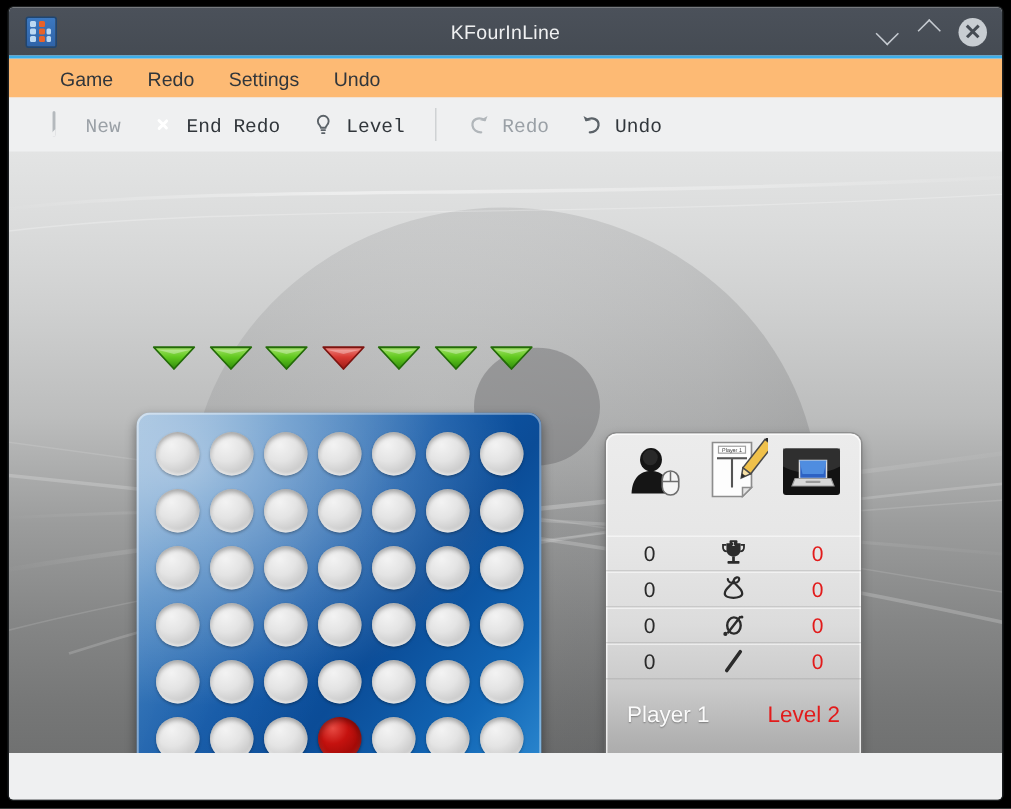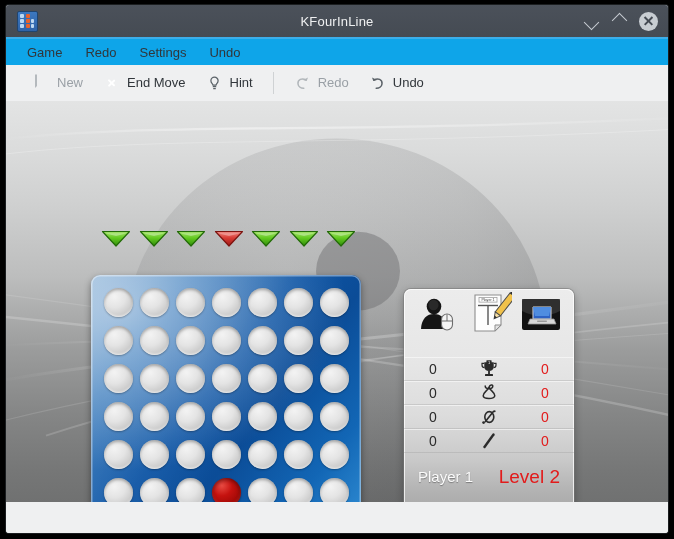--- a/index.html
+++ b/index.html
@@ -104,24 +104,24 @@
     width: 11px; height: 1.8px;
     background: #454b53;
   }
   #close-btn::before { transform: rotate(45deg); }
   #close-btn::after  { transform: rotate(-45deg); }
 
   
   #menubar {
     flex: 0 0 26px;
     height: 26px;
-    background: #0ea5e9;
-    display: flex;
-    align-items: center;
-    padding-left: 12px;
+    background: #fdba74;
+    display: flex;
+    align-items: center;
+    padding-left: 25px;
     gap: 5px;
   }
   .menu-item {
     font-size: 13px;
     color: #31363b;
     padding: 3px 9px;
     border-radius: 2px;
     cursor: default;
   }
 
@@ -130,28 +130,29 @@
     flex: 0 0 36px;
     height: 36px;
     background: #eff0f1;
     display: flex;
     align-items: center;
     padding-left: 19px;
     gap: 4px;
   }
   .tb-btn {
     display: flex;
-    align-items: flex-start;
+    align-items: flex-end;
     gap: 7px;
     padding: 4px 8px;
     border-radius: 2px;
     font-size: 13px;
     color: #31363b;
     cursor: default;
     white-space: nowrap;
+    font-family: Liberation Mono, monospace;
   }
   .tb-btn.disabled { color: #9aa0a6; }
   .tb-ico {
     width: 17px; height: 17px;
     position: relative;
     flex: 0 0 17px;
   }
   .tb-sep {
     width: 1px;
     height: 22px;
@@ -349,21 +350,21 @@
     padding: 0 14px 8px 14px;
     box-sizing: border-box;
   }
   #sp-player {
     color: #fbfbfb;
     font-size: 15px;
     text-shadow: 0 1px 1px rgba(0,0,0,.35);
   }
   #sp-level {
     color: #e21b1b;
-    font-size: 19px;
+    font-size: 15px;
   }
 
   
   #statusbar {
     flex: 0 0 31px;
     height: 31px;
     background: #eff0f1;
   }
 </style>
 </head>
@@ -409,32 +410,32 @@
       <span class="tb-ico">
         <span class="ico-new"></span>
       </span>
       <span>New</span>
     </div>
 
     <div class="tb-btn">
       <span class="tb-ico">
         <span class="ico-endgame"></span>
       </span>
-      <span>End Move</span>
+      <span>End Redo</span>
     </div>
 
     <div class="tb-btn">
       <span class="tb-ico">
         <svg class="ico-hint" viewBox="0 0 17 17">
           <path d="M8.5 2.2c-2.0 0-3.6 1.6-3.6 3.6 0 1.4 .7 2.2 1.3 2.9 .4 .5 .7 .9 .8 1.5h3c .1-.6 .4-1.0 .8-1.5 .6-.7 1.3-1.5 1.3-2.9 0-2.0-1.6-3.6-3.6-3.6z" fill="none" stroke="#5b6268" stroke-width="1.25"></path>
           <rect x="6.7" y="11.1" width="3.6" height="1.15" rx=".5" fill="#5b6268"></rect>
           <rect x="7.1" y="13.1" width="2.8" height="1.15" rx=".5" fill="#5b6268"></rect>
         </svg>
       </span>
-      <span>Hint</span>
+      <span>Level</span>
     </div>
 
     <div class="tb-sep"></div>
 
     <div class="tb-btn disabled">
       <span class="tb-ico">
         <svg class="ico-arrow" viewBox="0 0 17 17">
           <path d="M12.0 5.0 C 8.0 2.6, 3.5 4.6, 4.0 8.8 C 4.3 11.6, 7.0 13.3, 9.8 13.2" fill="none" stroke="#b1b6ba" stroke-width="1.5" stroke-linecap="round"></path>
           <path d="M14.0 2.4 L 12.7 5.9 L 9.0 5.1 Z" fill="#b1b6ba"></path>
         </svg>

